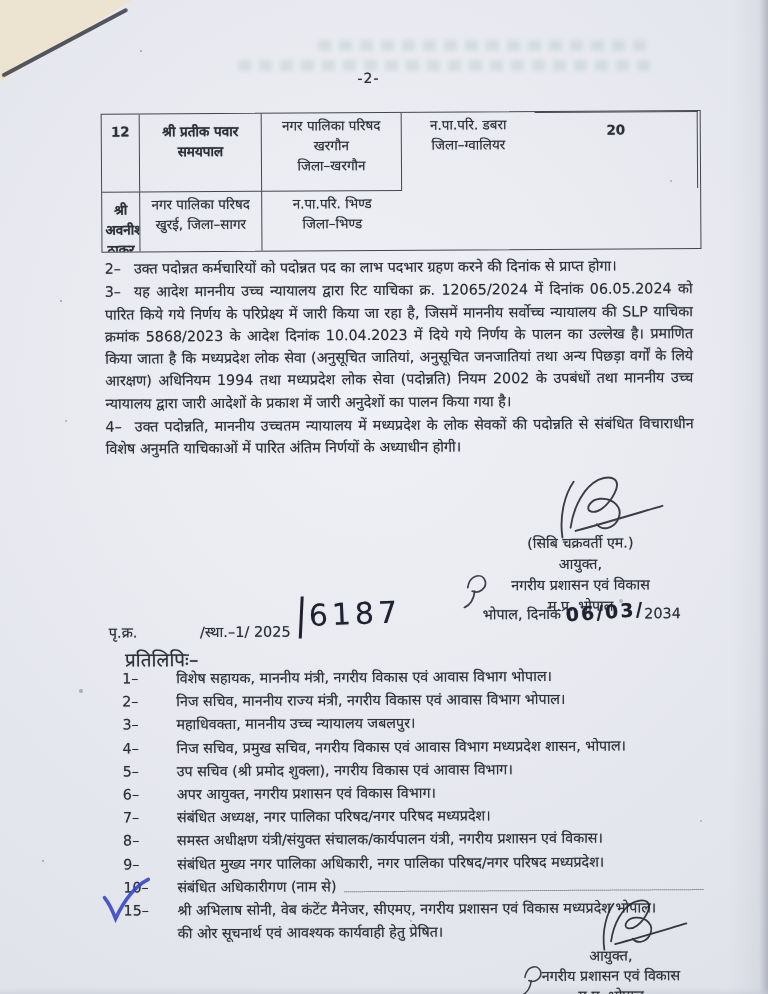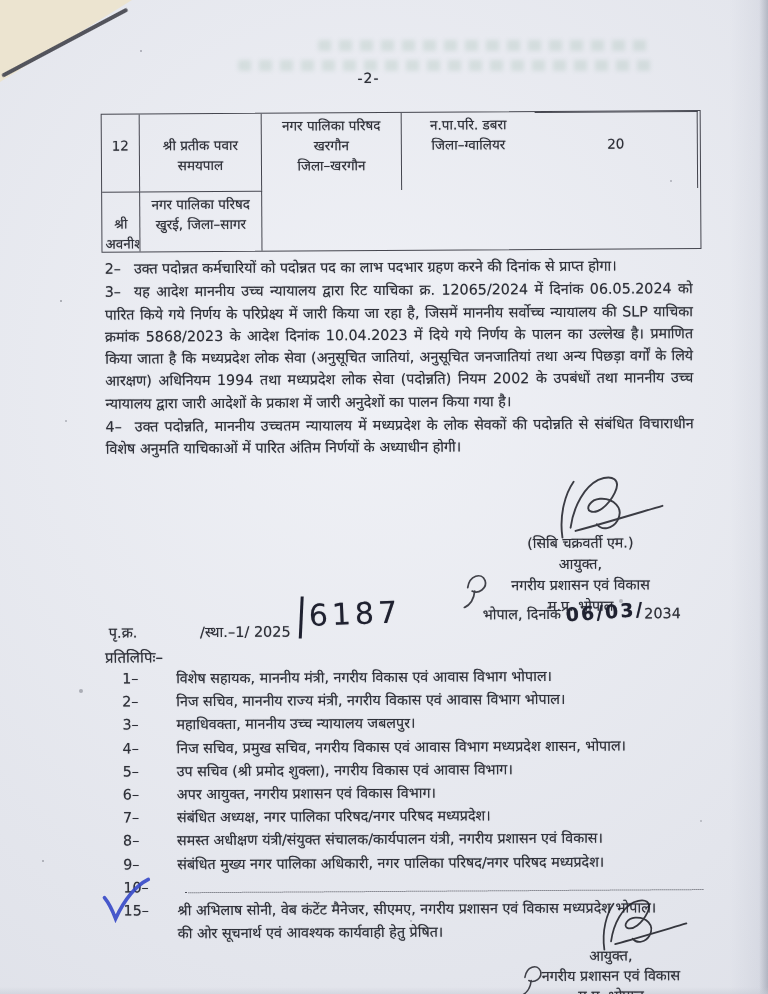--- a/index.html
+++ b/index.html
@@ -37,21 +37,21 @@
   .pageno{position:absolute;left:360px;top:70px;font-size:14px;letter-spacing:1px;}
   
   .doc-table{position:absolute;left:103px;top:112px;width:598px;
     border:1.6px solid #45464f;display:grid;
     grid-template-columns:38px 122px 140px 133px 163px;
     grid-template-rows:77px 60px;font-size:13.5px;line-height:20px;text-align:center;}
   .cell{border-right:1.6px solid #45464f;padding:2px 3px;box-sizing:border-box;overflow:hidden;}
   .cell.last{border-right:none;}
   .cell.r2{border-top:1.6px solid #45464f;}
   .cell .ln{display:block;}
-  .pt{padding-top:21px;}
+  .pt{padding-top:7px;font-weight:bold;}
   
   .paras{position:absolute;left:106px;top:256px;width:588px;font-size:14.3px;
     line-height:22.3px;text-align:justify;}
   .paras p{margin:0 0 1px 0;}
   .pnum{margin-right:13px;}
   
   .sig-top{position:absolute;left:452px;top:487px;width:256px;text-align:center;
     font-size:14.3px;line-height:21px;}
   .sig-top .sigsvg{position:absolute;left:82px;top:-14px;}
   .sig-top .name{margin-top:47px;}
@@ -61,21 +61,21 @@
   .hand{display:inline-block;font-size:19px;font-weight:600;letter-spacing:2px;
     transform:rotate(-4deg);color:#1f2130;}
   
   .ref{position:absolute;left:108px;top:620px;font-size:14.5px;}
   .ref .mid{margin-left:58px;}
   .ref-bar{position:absolute;left:299px;top:596px;width:2.5px;height:42px;
     background:#1f2130;transform:rotate(3deg);}
   .ref-num{position:absolute;left:308px;top:596px;font-size:30px;letter-spacing:4px;
     font-weight:500;color:#1f2130;transform:rotate(-2deg);}
   
-  .dist-head{position:absolute;left:104px;top:645px;font-size:15px;}
+  .dist-head{position:absolute;left:124px;top:645px;font-size:19px;}
   .dist{position:absolute;left:121px;top:667px;width:582px;font-size:14.3px;}
   .dist-row{display:flex;margin-bottom:3.2px;line-height:20px;}
   .dnum{width:54px;flex:none;}
   .dtext{flex:1;}
   .leader-row{display:flex;}
   .leader{flex:1;border-bottom:1.6px dotted #4a4c56;margin:0 2px 4px 8px;}
   
   .sig-bottom{position:absolute;left:500px;top:903px;width:216px;text-align:center;
     font-size:14.3px;line-height:20px;}
   .sig-bottom .sigsvg{position:absolute;left:88px;top:-6px;}
@@ -117,20 +117,24 @@
 
       <div class="cell r2 pt">20</div>
       <div class="cell r2 pt">
         <span class="ln">श्री अवनीश ठाकुर</span>
         <span class="ln">समयपाल</span>
       </div>
       <div class="cell r2">
         <span class="ln">नगर पालिका परिषद</span>
         <span class="ln">खुरई, जिला–सागर</span>
       </div>
+      <div class="cell r2 last">
+        <span class="ln">न.पा.परि. भिण्ड</span>
+        <span class="ln">जिला–भिण्ड</span>
+      </div>
     </div>
 
     <div class="paras">
       <p><span class="pnum">2–</span><span>उक्त पदोन्नत कर्मचारियों को पदोन्नत पद का लाभ पदभार ग्रहण करने की दिनांक से प्राप्त होगा।</span></p>
       <p><span class="pnum">3–</span><span>यह आदेश माननीय उच्च न्यायालय द्वारा रिट याचिका क्र. 12065/2024 में दिनांक 06.05.2024 को पारित किये गये निर्णय के परिप्रेक्ष्य में जारी किया जा रहा है, जिसमें माननीय सर्वोच्च न्यायालय की SLP याचिका क्रमांक 5868/2023 के आदेश दिनांक 10.04.2023 में दिये गये निर्णय के पालन का उल्लेख है। प्रमाणित किया जाता है कि मध्यप्रदेश लोक सेवा (अनुसूचित जातियां, अनुसूचित जनजातियां तथा अन्य पिछड़ा वर्गों के लिये आरक्षण) अधिनियम 1994 तथा मध्यप्रदेश लोक सेवा (पदोन्नति) नियम 2002 के उपबंधों तथा माननीय उच्च न्यायालय द्वारा जारी आदेशों के प्रकाश में जारी अनुदेशों का पालन किया गया है।</span></p>
       <p><span class="pnum">4–</span><span>उक्त पदोन्नति, माननीय उच्चतम न्यायालय में मध्यप्रदेश के लोक सेवकों की पदोन्नति से संबंधित विचाराधीन विशेष अनुमति याचिकाओं में पारित अंतिम निर्णयों के अध्याधीन होगी।</span></p>
     </div>
 
     <div class="sig-top">
       <svg class="sigsvg" width="150" height="78" viewBox="0 0 150 95">
@@ -198,20 +202,21 @@
           <span class="dnum">8–</span>
           <span class="dtext">समस्त अधीक्षण यंत्री/संयुक्त संचालक/कार्यपालन यंत्री, नगरीय प्रशासन एवं विकास।</span>
         </div>
       <div class="dist-row">
           <span class="dnum">9–</span>
           <span class="dtext">संबंधित मुख्य नगर पालिका अधिकारी, नगर पालिका परिषद/नगर परिषद मध्यप्रदेश।</span>
         </div>
       <div class="dist-row">
           <span class="dnum">10–</span>
           <span class="dtext leader-row">
+            <span>संबंधित अधिकारीगण (नाम से)</span>
             <span class="leader"></span>
           </span>
         </div>
       <div class="dist-row">
           <span class="dnum">15–</span>
           <span class="dtext">श्री अभिलाष सोनी, वेब कंटेंट मैनेजर, सीएमए, नगरीय प्रशासन एवं विकास मध्यप्रदेश भोपाल।</span>
         </div>
       <div class="dist-row">
           <span class="dnum"></span>
           <span class="dtext">की ओर सूचनार्थ एवं आवश्यक कार्यवाही हेतु प्रेषित।</span>

